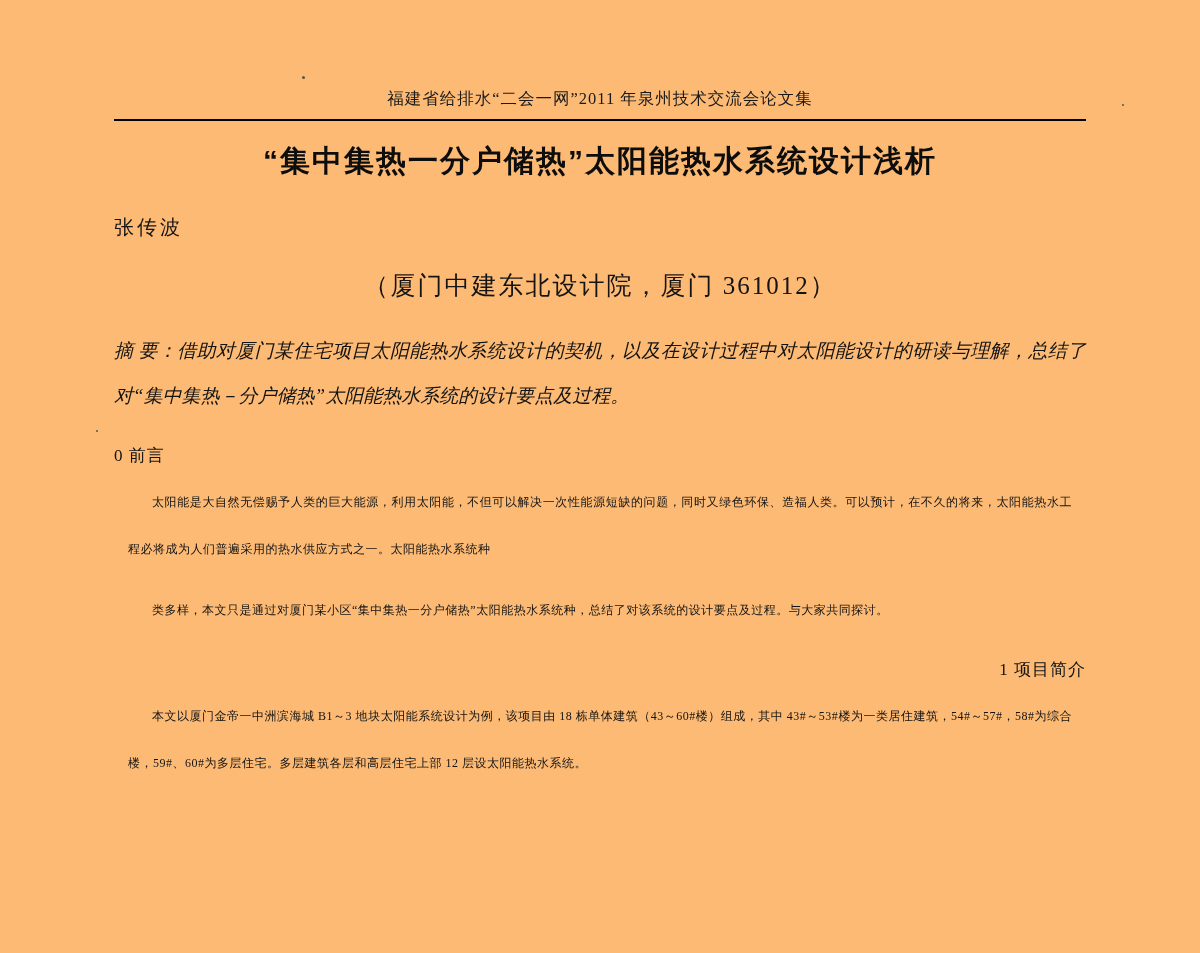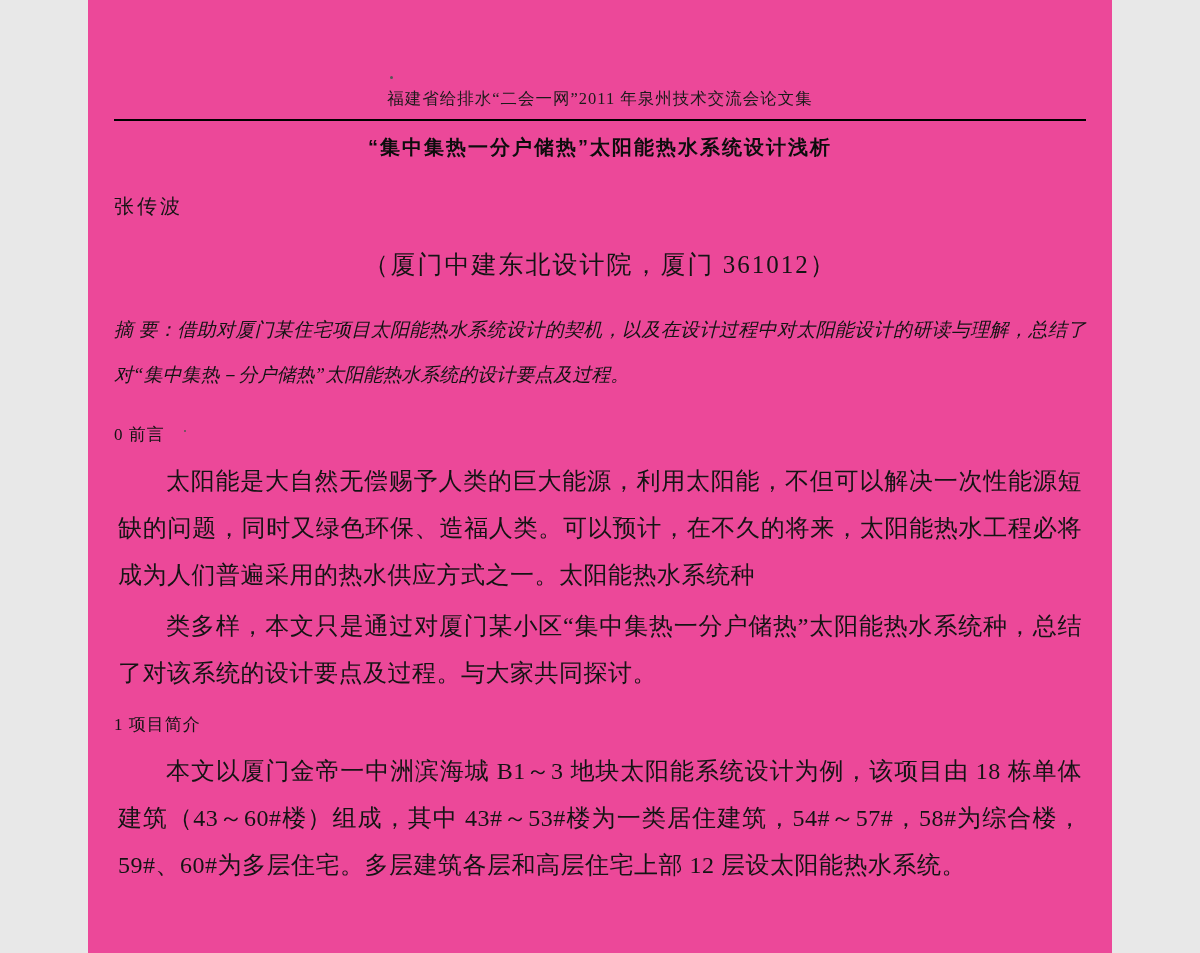--- a/index.html
+++ b/index.html
@@ -2,24 +2,24 @@
 <html><head>
 <meta charset="utf-8">
 <style>
   html, body {
     margin: 0;
     padding: 0;
     background: #e8e8e8;
   }
   .page {
     position: relative;
-    width: 1024px;
+    width: 1200px;
     height: 953px;
     margin: 0 auto;
-    background: #ec4899;
+    background: #fdba74;
     color: #141414;
     font-family: "Liberation Serif", serif;
     overflow: hidden;
     box-sizing: border-box;
   }
   .content {
     width: 972px;
     margin: 0 auto;
   }
   
@@ -36,21 +36,21 @@
   .header-rule {
     border: none;
     border-top: 2px solid #000;
     margin: 0;
   }
   
   .paper-title {
     text-align: center;
     font-family: "Liberation Sans", sans-serif;
     font-weight: bold;
-    font-size: 20px;
+    font-size: 30px;
     letter-spacing: 2px;
     color: #0d0d0d;
   }
   .paper-author {
     margin-top: 32px;
     text-align: left;
     font-size: 20px;
     letter-spacing: 3px;
   }
   .paper-affiliation {
@@ -74,28 +74,28 @@
   }
   
   .section-heading {
     font-family: Liberation Serif, serif;
     font-size: 17px;
     font-weight: normal;
     letter-spacing: 1px;
     margin: 0;
   }
   .section-heading.sec0 { margin-top: 26px; }
-  .section-heading.sec1 { margin-top: 16px; }
+  .section-heading.sec1 { margin-top: 24px; text-align: right; }
   
   .body-para {
-    font-size: 24px;
+    font-size: 12px;
     line-height: 47px;
     text-align: justify;
     text-indent: 2em;
-    margin: 4px;
+    margin: 14px;
     letter-spacing: 0.5px;
   }
   .body-para.first { margin-top: 12px; }
   .body-para.cont { margin-top: 0; }
   
   .speck {
     position: absolute;
     background: #555;
     border-radius: 50%;
   }

